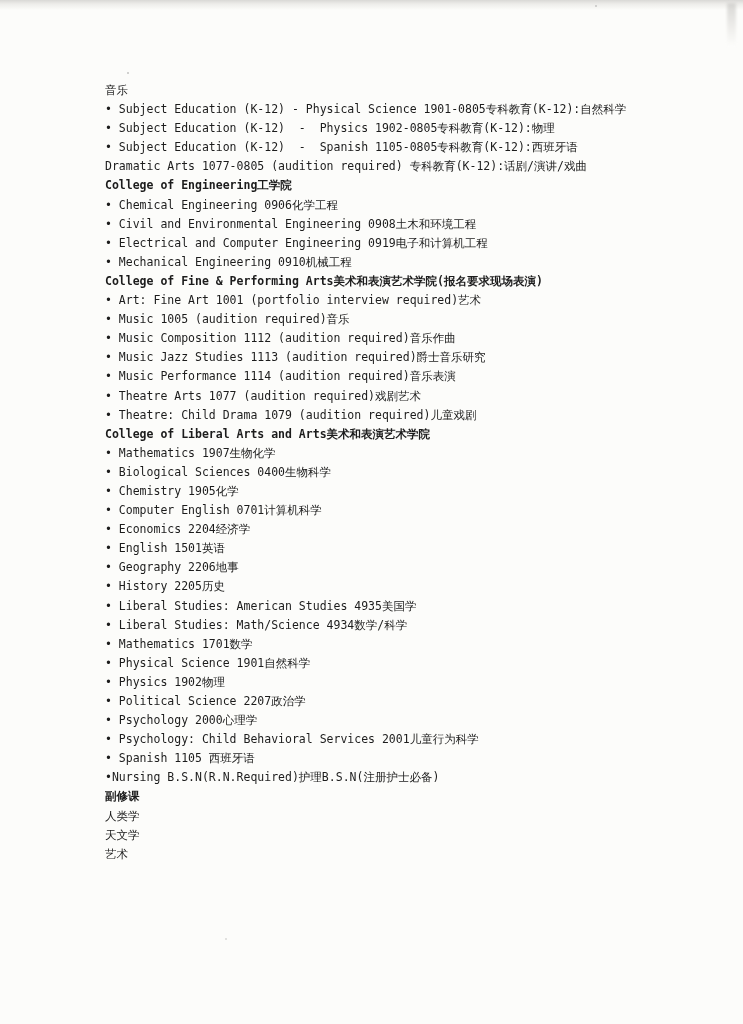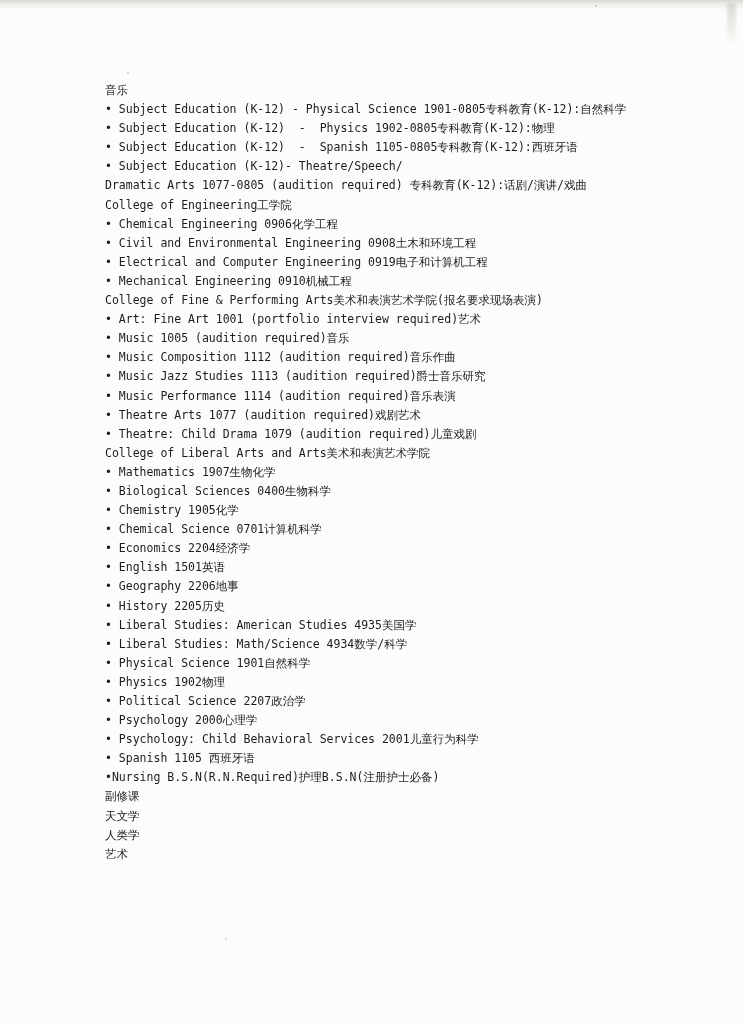--- a/index.html
+++ b/index.html
@@ -57,66 +57,66 @@
     width: 636px;
     color: #1c1c1c;
     font-size: 11.5px;
   }
   .line {
     height: 19.1px;
     line-height: 19.1px;
     white-space: pre;
   }
   .line.bold {
-    font-weight: normal;
+    font-weight: bold;
   }
 </style>
 </head>
 <body>
 
 <div class="page" style="background: rgb(252, 252, 250);">
   <div class="scan-edge-top"></div>
   <div class="scan-streak"></div>
   <div class="scan-speck"></div>
   <main class="doc" style="color: rgb(28, 28, 28);">
       <div class="line">音乐</div>
       <div class="line">• Subject Education (K-12) - Physical Science 1901-0805专科教育(K-12):自然科学</div>
       <div class="line">• Subject Education (K-12)  -  Physics 1902-0805专科教育(K-12):物理</div>
       <div class="line">• Subject Education (K-12)  -  Spanish 1105-0805专科教育(K-12):西班牙语</div>
-      <div class="line">• Subject Education (K-12)- Theatre/Speech/</div>
       <div class="line">Dramatic Arts 1077-0805 (audition required) 专科教育(K-12):话剧/演讲/戏曲</div>
       <div class="line bold">College of Engineering工学院</div>
       <div class="line">• Chemical Engineering 0906化学工程</div>
       <div class="line">• Civil and Environmental Engineering 0908土木和环境工程</div>
       <div class="line">• Electrical and Computer Engineering 0919电子和计算机工程</div>
       <div class="line">• Mechanical Engineering 0910机械工程</div>
       <div class="line bold">College of Fine &amp; Performing Arts美术和表演艺术学院(报名要求现场表演)</div>
       <div class="line">• Art: Fine Art 1001 (portfolio interview required)艺术</div>
       <div class="line">• Music 1005 (audition required)音乐</div>
       <div class="line">• Music Composition 1112 (audition required)音乐作曲</div>
       <div class="line">• Music Jazz Studies 1113 (audition required)爵士音乐研究</div>
       <div class="line">• Music Performance 1114 (audition required)音乐表演</div>
       <div class="line">• Theatre Arts 1077 (audition required)戏剧艺术</div>
       <div class="line">• Theatre: Child Drama 1079 (audition required)儿童戏剧</div>
       <div class="line bold">College of Liberal Arts and Arts美术和表演艺术学院</div>
       <div class="line">• Mathematics 1907生物化学</div>
       <div class="line">• Biological Sciences 0400生物科学</div>
       <div class="line">• Chemistry 1905化学</div>
-      <div class="line">• Chemical Science 0701计算机科学</div>
+      <div class="line">• Computer English 0701计算机科学</div>
       <div class="line">• Economics 2204经济学</div>
       <div class="line">• English 1501英语</div>
       <div class="line">• Geography 2206地事</div>
       <div class="line">• History 2205历史</div>
       <div class="line">• Liberal Studies: American Studies 4935美国学</div>
       <div class="line">• Liberal Studies: Math/Science 4934数学/科学</div>
+      <div class="line">• Mathematics 1701数学</div>
       <div class="line">• Physical Science 1901自然科学</div>
       <div class="line">• Physics 1902物理</div>
       <div class="line">• Political Science 2207政治学</div>
       <div class="line">• Psychology 2000心理学</div>
       <div class="line">• Psychology: Child Behavioral Services 2001儿童行为科学</div>
       <div class="line">• Spanish 1105 西班牙语</div>
       <div class="line">•Nursing B.S.N(R.N.Required)护理B.S.N(注册护士必备)</div>
       <div class="line bold">副修课</div>
+      <div class="line">人类学</div>
       <div class="line">天文学</div>
-      <div class="line">人类学</div>
       <div class="line">艺术</div>
     </main>
 </div>
 
 </body></html>

